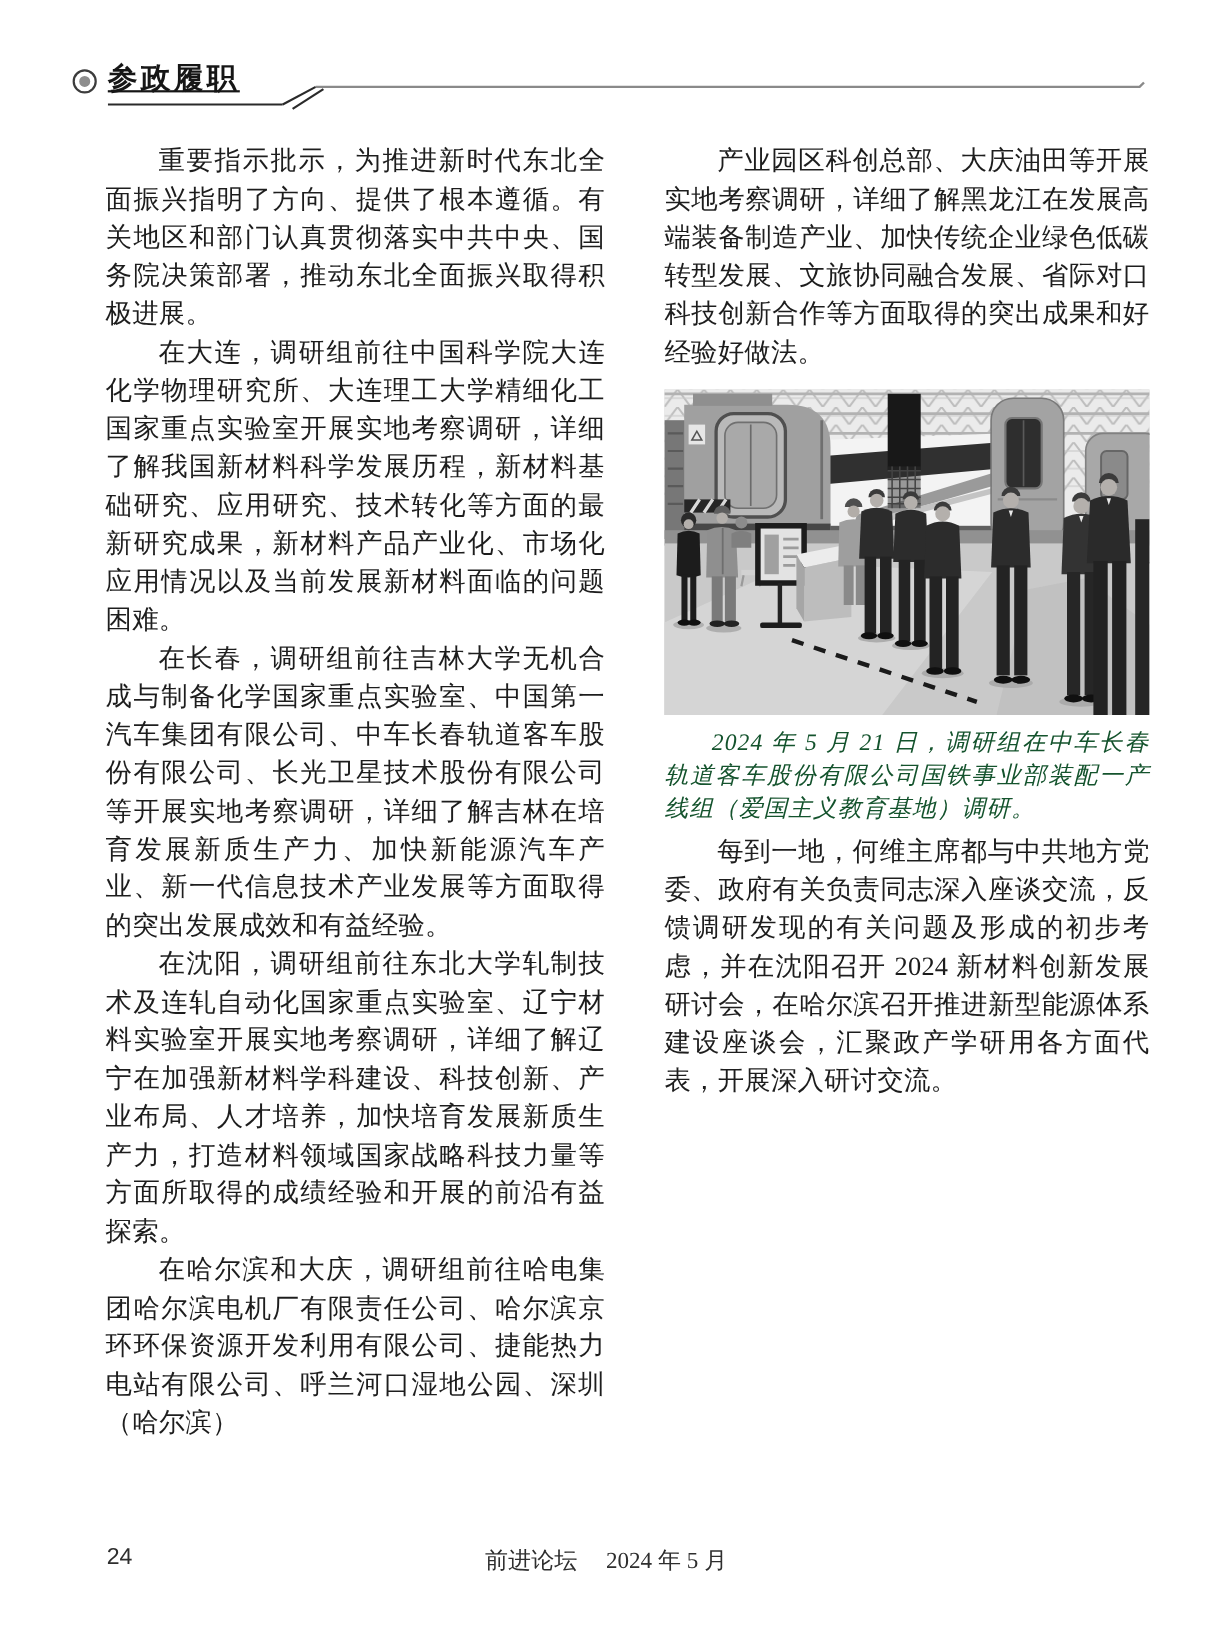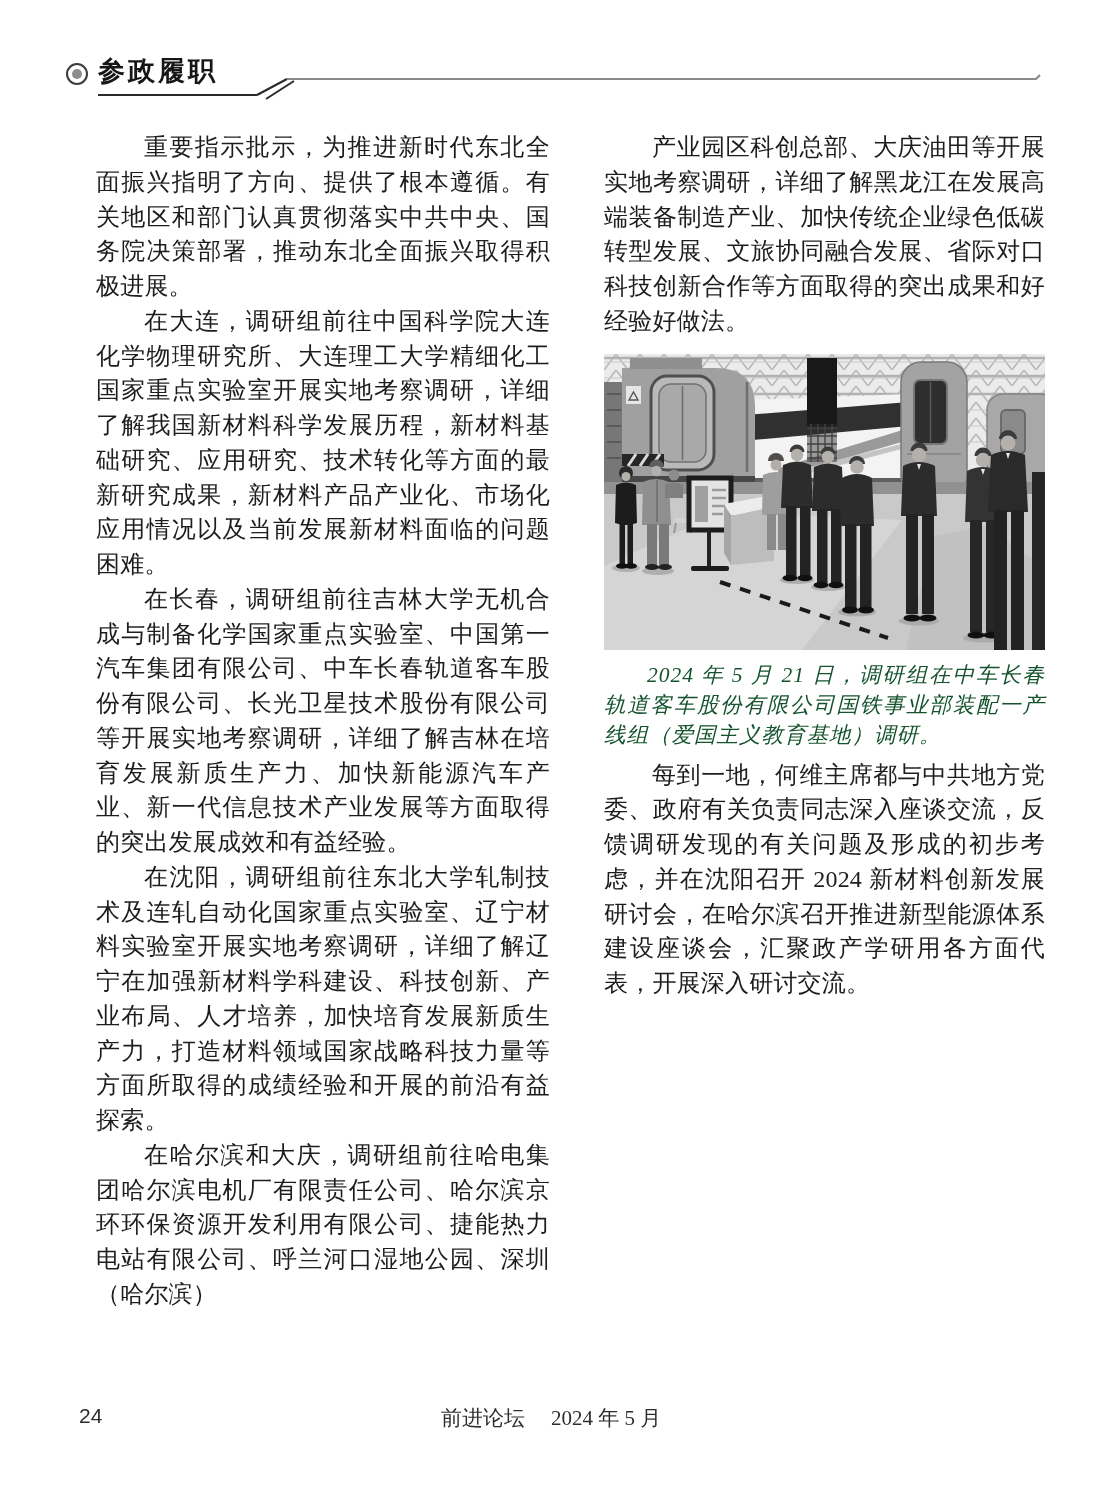--- a/index.html
+++ b/index.html
@@ -17,21 +17,21 @@
     position:absolute;left:2px;top:9px;width:18px;height:18px;
     border:2.5px solid #3c3c3c;border-radius:50%;background:#fff;
   }
   .bullseye .dot{
     position:absolute;left:50%;top:50%;transform:translate(-50%,-50%);
     width:10px;height:10px;border-radius:50%;background:#8d8d8d;
   }
   .section-title{
     position:absolute;left:34px;top:0;margin:0;
     font-family:"Liberation Sans","DejaVu Sans",sans-serif;
-    font-size:27px;font-weight:700;letter-spacing:3px;color:#161616;line-height:34px;
+    font-size:27px;font-weight:700;letter-spacing:3px;color:#161616;line-height:34px;text-decoration:underline;
   }
   .header-rule{position:absolute;left:34px;top:16px;width:946px;height:34px;}
 
   
   .col{
     position:absolute;top:130px;text-align:justify;
     font-size:24px;line-height:34.75px;letter-spacing:0.2px;
   }
   .col p{margin:0;text-indent:2em;}
   .col-left{left:96px;width:454px;}
@@ -44,21 +44,21 @@
     margin-top:10px;font-style:italic;font-size:21.5px;line-height:30px;
     text-indent:2em;text-align:justify;letter-spacing:1px;color:#14532d;
   }
 
   
   .page-footer{
     position:absolute;left:0;top:1404px;width:1102px;height:32px;
     font-family:"Liberation Sans","DejaVu Sans",sans-serif;
     font-size:21px;color:#2e2e2e;
   }
-  .page-number{position:absolute;left:79px;top:0;text-align:center;}
+  .page-number{position:absolute;left:97px;top:0;text-align:center;}
   .journal-line{position:absolute;left:0;width:100%;text-align:center;top:0;font-family:Liberation Serif, serif;}
   .journal-line .gap{display:inline-block;width:26px;}
 </style>
 </head>
 <body>
 
 <div class="page">
 
   <header class="page-header">
     <span class="bullseye">

